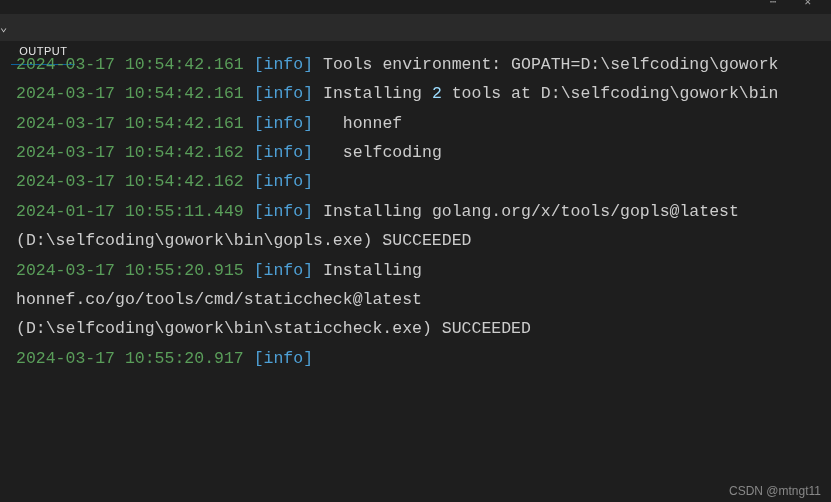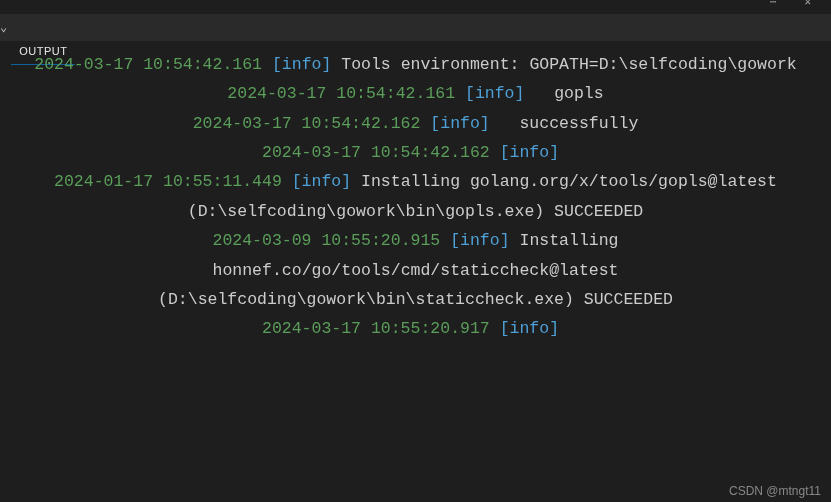--- a/index.html
+++ b/index.html
@@ -59,21 +59,20 @@
       border-bottom: 1px solid #0e639c;
       margin-top: 48px;
     }
     .output-area {
       padding: 8px 16px;
       line-height: 1.78;
       font-size: 16.5px;
       word-wrap: break-word;
       height: calc(100% - 42px);
       overflow: hidden;
-      text-align: center;
     }
     .log-line {
       white-space: pre-wrap;
     }
     .timestamp {
       color: #5a9e5a;
     }
     .level {
       color: #4ea0d6;
     }
@@ -108,23 +107,24 @@
   <span class="top-icon">✕</span>
 </div>
 
 <div class="tabs-bar">
   <span class="tabs-chevron">⌄</span>
   <div class="tab active">OUTPUT</div>
 </div>
 
 <div class="output-area" id="output-area">
     <div class="log-line"><span class="timestamp">2024-03-17 10:54:42.161</span> <span class="level">[info]</span><span class="msg"> Tools environment: GOPATH=D:\selfcoding\gowork</span></div>
-    <div class="log-line"><span class="timestamp">2024-03-17 10:54:42.161</span> <span class="level">[info]</span><span class="msg">   gopls</span></div>
-    <div class="log-line"><span class="timestamp">2024-03-17 10:54:42.162</span> <span class="level">[info]</span><span class="msg">   successfully</span></div>
+    <div class="log-line"><span class="timestamp">2024-03-17 10:54:42.161</span> <span class="level">[info]</span><span class="msg"> Installing </span><span class="num">2</span><span class="msg"> tools at D:\selfcoding\gowork\bin</span></div>
+    <div class="log-line"><span class="timestamp">2024-03-17 10:54:42.161</span> <span class="level">[info]</span><span class="msg">   honnef</span></div>
+    <div class="log-line"><span class="timestamp">2024-03-17 10:54:42.162</span> <span class="level">[info]</span><span class="msg">   selfcoding</span></div>
     <div class="log-line"><span class="timestamp">2024-03-17 10:54:42.162</span> <span class="level">[info]</span><span class="msg"> </span></div>
     <div class="log-line"><span class="timestamp">2024-01-17 10:55:11.449</span> <span class="level">[info]</span><span class="msg"> Installing golang.org/x/tools/gopls@latest (D:\selfcoding\gowork\bin\gopls.exe) SUCCEEDED</span></div>
-    <div class="log-line"><span class="timestamp">2024-03-09 10:55:20.915</span> <span class="level">[info]</span><span class="msg"> Installing honnef.co/go/tools/cmd/staticcheck@latest (D:\selfcoding\gowork\bin\staticcheck.exe) SUCCEEDED</span></div>
+    <div class="log-line"><span class="timestamp">2024-03-17 10:55:20.915</span> <span class="level">[info]</span><span class="msg"> Installing honnef.co/go/tools/cmd/staticcheck@latest (D:\selfcoding\gowork\bin\staticcheck.exe) SUCCEEDED</span></div>
     <div class="log-line"><span class="timestamp">2024-03-17 10:55:20.917</span> <span class="level">[info]</span><span class="msg"> </span></div>
   </div>
 
 <div class="scrollbar"></div>
 
 <div class="watermark">CSDN @mtngt11</div>
 
 </body></html>

